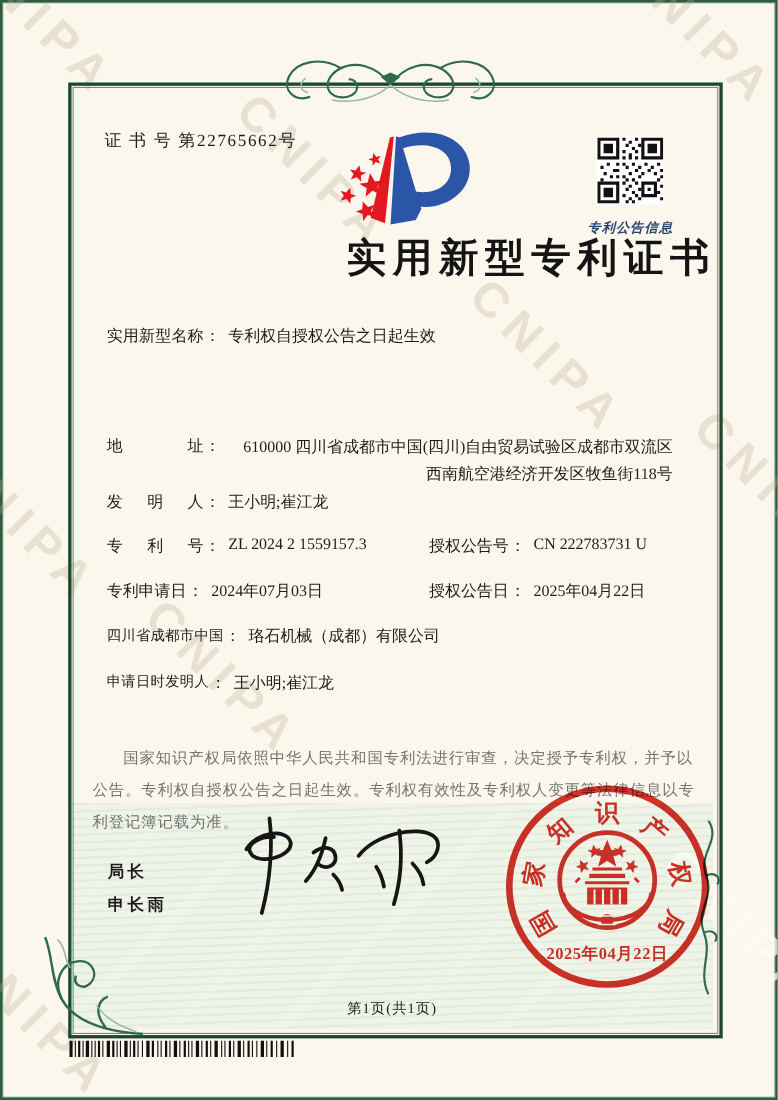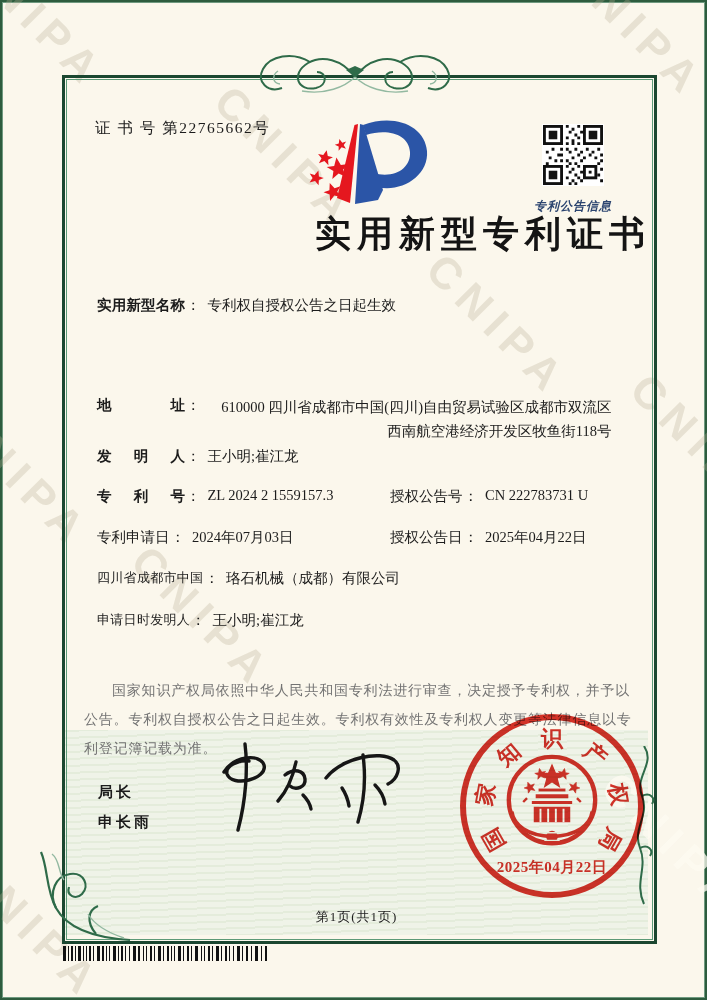--- a/index.html
+++ b/index.html
@@ -30,21 +30,21 @@
   
   .certno{position:absolute;left:95px;top:118px;z-index:3;font-size:15.5px;letter-spacing:1.5px;}
   .logo{position:absolute;left:299px;top:112px;z-index:3;}
   .qrwrap{position:absolute;left:527px;top:124px;width:92px;z-index:3;text-align:center;}
   .qr{display:inline-block;background:#fff;padding:1px;}
   .qrcap{margin-top:8px;font-size:12px;letter-spacing:1px;color:#2c4570;font-weight:700;font-style:italic;}
   .title{position:absolute;left:62px;top:210px;width:589px;z-index:3;text-align:right;
     font-size:36px;font-weight:700;letter-spacing:6px;color:#141414;}
   
   .row{position:absolute;left:97px;z-index:3;font-size:14.5px;white-space:nowrap;}
-  .lbl{display:inline-block;width:88px;text-align:justify;text-align-last:justify;vertical-align:top;font-weight:bold;}
+  .lbl{display:inline-block;width:88px;text-align:justify;text-align-last:justify;vertical-align:top;}
   .lbl-long{font-size:13px;letter-spacing:0.3px;vertical-align:top;}
   .colon{margin:0 1px 0 1px;vertical-align:top;}
   .val{margin-left:6px;vertical-align:top;}
   .val-wrap{display:inline-block;width:404px;white-space:normal;line-height:23.5px;text-align:right;}
   .col2{position:absolute;left:293px;top:0;white-space:nowrap;}
   
   .statement{position:absolute;left:84px;top:676px;width:560px;z-index:3;
     font-size:14px;line-height:29px;letter-spacing:0.8px;text-indent:2em;color:#737373;font-weight:500;}
   
   .signoff{position:absolute;left:98px;top:783px;z-index:3;

